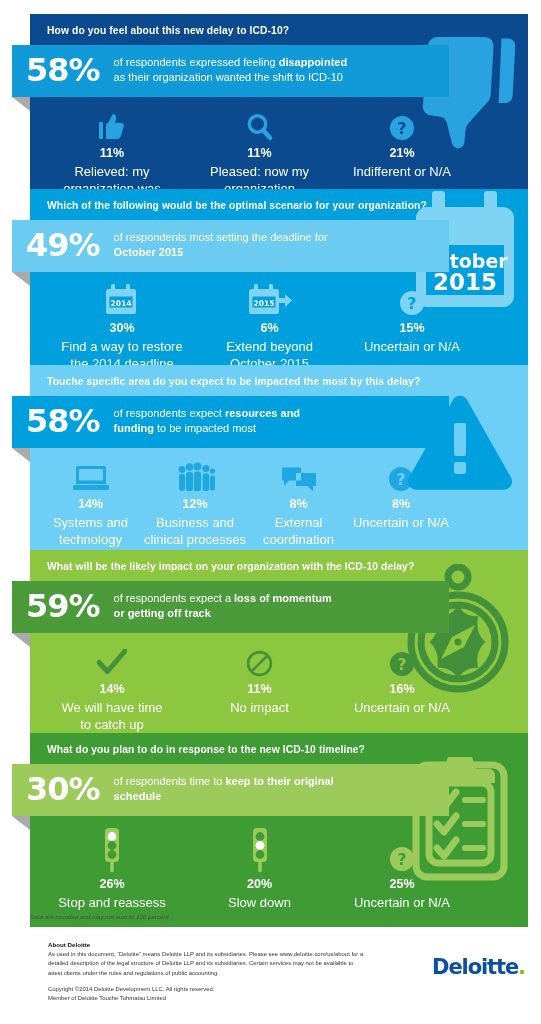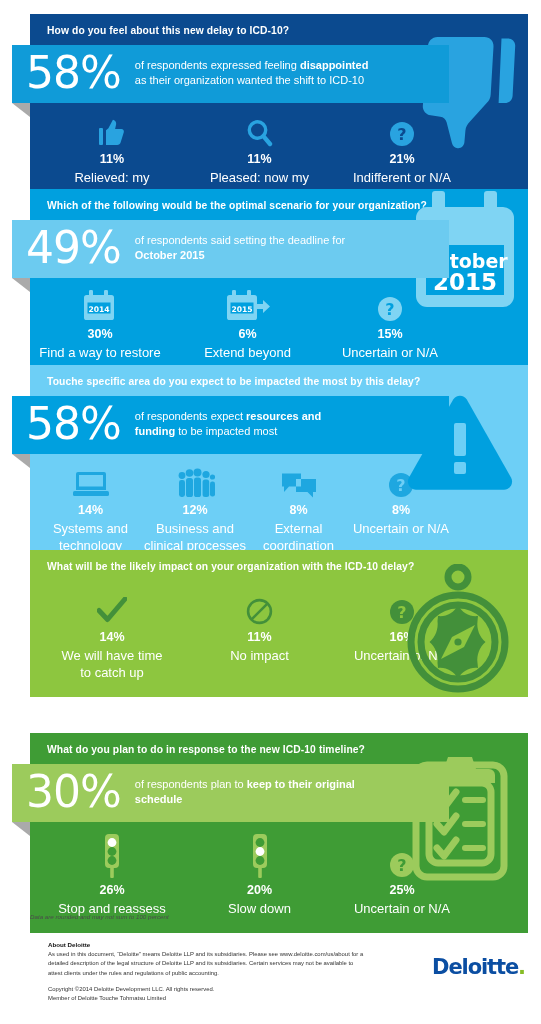--- a/index.html
+++ b/index.html
@@ -40,22 +40,22 @@
   .ribbon-fold {
     position: absolute;
     left: 0; top: 100%;
     width: 18px; height: 14px;
     background: #9b9b9b;
     clip-path: polygon(0 0, 100% 0, 100% 100%);
     opacity: .85;
     z-index: 1;
   }
   .big-pct {
-    font-size: 44px;
-    font-weight: 400;
+    font-size: 32px;
+    font-weight: 700;
     color: #ffffff;
     line-height: 1;
     letter-spacing: -1px;
     padding-right: 14px;
     white-space: nowrap;
     font-family: "DejaVu Sans", sans-serif;
   }
   .ribbon-text {
     color: #ffffff;
     font-size: 11px;
@@ -185,27 +185,27 @@
         </svg>
     </div>
   </div>
 
   <div class="section" id="sec2" style="top:189px;background:#00a0df;">
     <div class="sec-title">Which of the following would be the optimal scenario for your organization?</div>
     <div class="ribbon-wrap">
       <div class="ribbon" style="background:#6ccbf0;">
         <div class="big-pct">49%</div>
         <div class="ribbon-text">
-          <span>of respondents said setting the deadline for</span><br>
+          <span>of respondents most setting the deadline for</span><br>
           <b>October 2015</b>
         </div>
       </div>
       <div class="ribbon-fold"></div>
     </div>
-    <div class="stats" style="padding-left:0;">
+    <div class="stats" style="padding-left:22px;">
       <div class="stat" style="width:140px;">
         <div class="stat-icon">
           <svg width="34" height="32" viewBox="0 0 34 32">
               <g fill="#7fd4f3">
             <rect x="6" y="0" width="4" height="7" rx="1.3"></rect>
                 <rect x="21" y="0" width="4" height="7" rx="1.3"></rect>
             <rect x="1" y="5" width="30" height="25" rx="2.6"></rect>
           </g>
               <rect x="4.5" y="12.5" width="23" height="11" fill="#00a0df"></rect>
           <text x="16" y="21.5" font-family="DejaVu Sans, sans-serif" font-size="7.6" font-weight="bold" fill="#ffffff" text-anchor="middle">2014</text>
@@ -334,20 +334,30 @@
       <svg width="108" height="100" viewBox="0 0 108 100">
         <path d="M47.2 6.5a8 8 0 0 1 13.6 0l44.2 78c3.1 5.5-.8 12.3-7 12.3H10c-6.2 0-10.1-6.8-7-12.3z" fill="#00a0df"></path>
         <rect x="48" y="30" width="12" height="33" rx="2" fill="#6dcff6"></rect>
         <rect x="48" y="69" width="12" height="12" rx="2" fill="#6dcff6"></rect>
       </svg>
     </div>
   </div>
 
   <div class="section" id="sec4" style="top:550px;background:#8dc63f;">
     <div class="sec-title">What will be the likely impact on your organization with the ICD-10 delay?</div>
+    <div class="ribbon-wrap">
+      <div class="ribbon" style="background:#4b9b3a;">
+        <div class="big-pct">59%</div>
+        <div class="ribbon-text">
+          <span>of respondents expect a </span><b>loss of momentum</b><br>
+          <b>or getting off track</b>
+        </div>
+      </div>
+      <div class="ribbon-fold"></div>
+    </div>
     <div class="stats" style="padding-left:12px;">
       <div class="stat" style="width:140px;">
         <div class="stat-icon">
           <svg width="30" height="28" viewBox="0 0 30 28">
               <path d="M2 13.5l8.5 9L28 2" fill="none" stroke="#43903a" stroke-width="5" stroke-linecap="round" stroke-linejoin="round"></path>
             </svg>
         </div>
         <div class="stat-pct">14%</div>
         <div class="stat-label">We will have time
 to catch up</div>
@@ -388,21 +398,21 @@
       </svg>
     </div>
   </div>
 
   <div class="section" id="sec5" style="top:733px;background:#3f9c35;">
     <div class="sec-title">What do you plan to do in response to the new ICD-10 timeline?</div>
     <div class="ribbon-wrap">
       <div class="ribbon" style="background:#9ccb5c;">
         <div class="big-pct">30%</div>
         <div class="ribbon-text">
-          <span>of respondents plan to </span><b>keep to their original</b><br>
+          <span>of respondents time to </span><b>keep to their original</b><br>
           <b>schedule</b>
         </div>
       </div>
       <div class="ribbon-fold"></div>
     </div>
     <div class="stats" style="padding-left:12px;padding-top:14px;">
       <div class="stat" style="width:140px;">
         <div class="stat-icon" style="height:42px;">
           <svg width="22" height="44" viewBox="0 0 22 44">
               <g fill="#9ccb5c">

